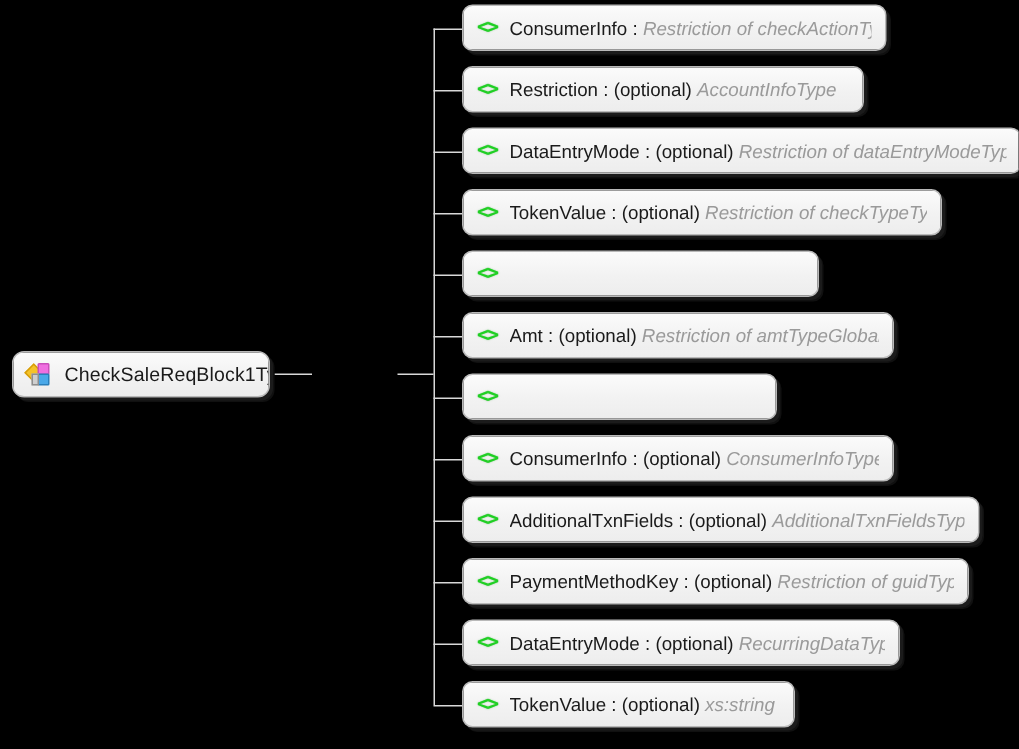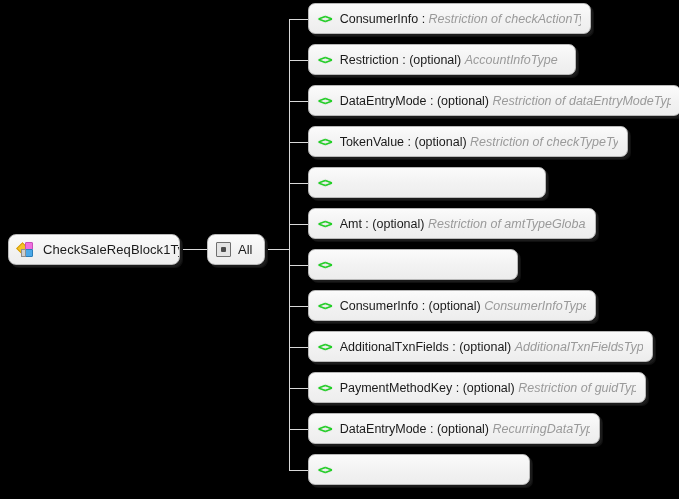--- a/index.html
+++ b/index.html
@@ -189,28 +189,20 @@
       <span class="ct-icon">
         <i class="p1 ct-d"></i>
           <i class="p2"></i>
           <i class="p3"></i>
           <i class="p4"></i>
       </span>
       <span class="root-label">CheckSaleReqBlock1Type</span>
     </div>
   </div>
 
-  <div class="node compositor">
-    <div class="node-inner">
-      <span class="all-icon">
-          <span></span>
-        </span>
-      <span class="all-label">All</span>
-    </div>
-  </div>
 
   <div id="elements">
       <div class="line h" style="left: 289px; top: 19px; width: 19px;"></div>
       <div class="node element" style="top: 3px; width: 283px;">
         <div class="node-inner">
           <span class="el-icon">&lt;&gt;</span>
           <span class="el-text"><span class="el-name">ConsumerInfo : </span><span class="el-type">Restriction of checkActionType</span></span>
         </div>
       </div>
       <div class="line h" style="left: 289px; top: 60px; width: 19px;"></div>
@@ -278,17 +270,18 @@
       <div class="node element" style="top: 413px; width: 292px;">
         <div class="node-inner">
           <span class="el-icon">&lt;&gt;</span>
           <span class="el-text"><span class="el-name">DataEntryMode : </span><span class="el-occurs">(optional) </span><span class="el-type">RecurringDataType</span></span>
         </div>
       </div>
       <div class="line h" style="left: 289px; top: 470px; width: 19px;"></div>
       <div class="node element" style="top: 454px; width: 222px;">
         <div class="node-inner">
           <span class="el-icon">&lt;&gt;</span>
+          <span class="el-text"><span class="el-name">TokenValue : </span><span class="el-occurs">(optional) </span><span class="el-type">xs:string</span></span>
         </div>
       </div>
     </div>
 
 </div>
 
 </body></html>

